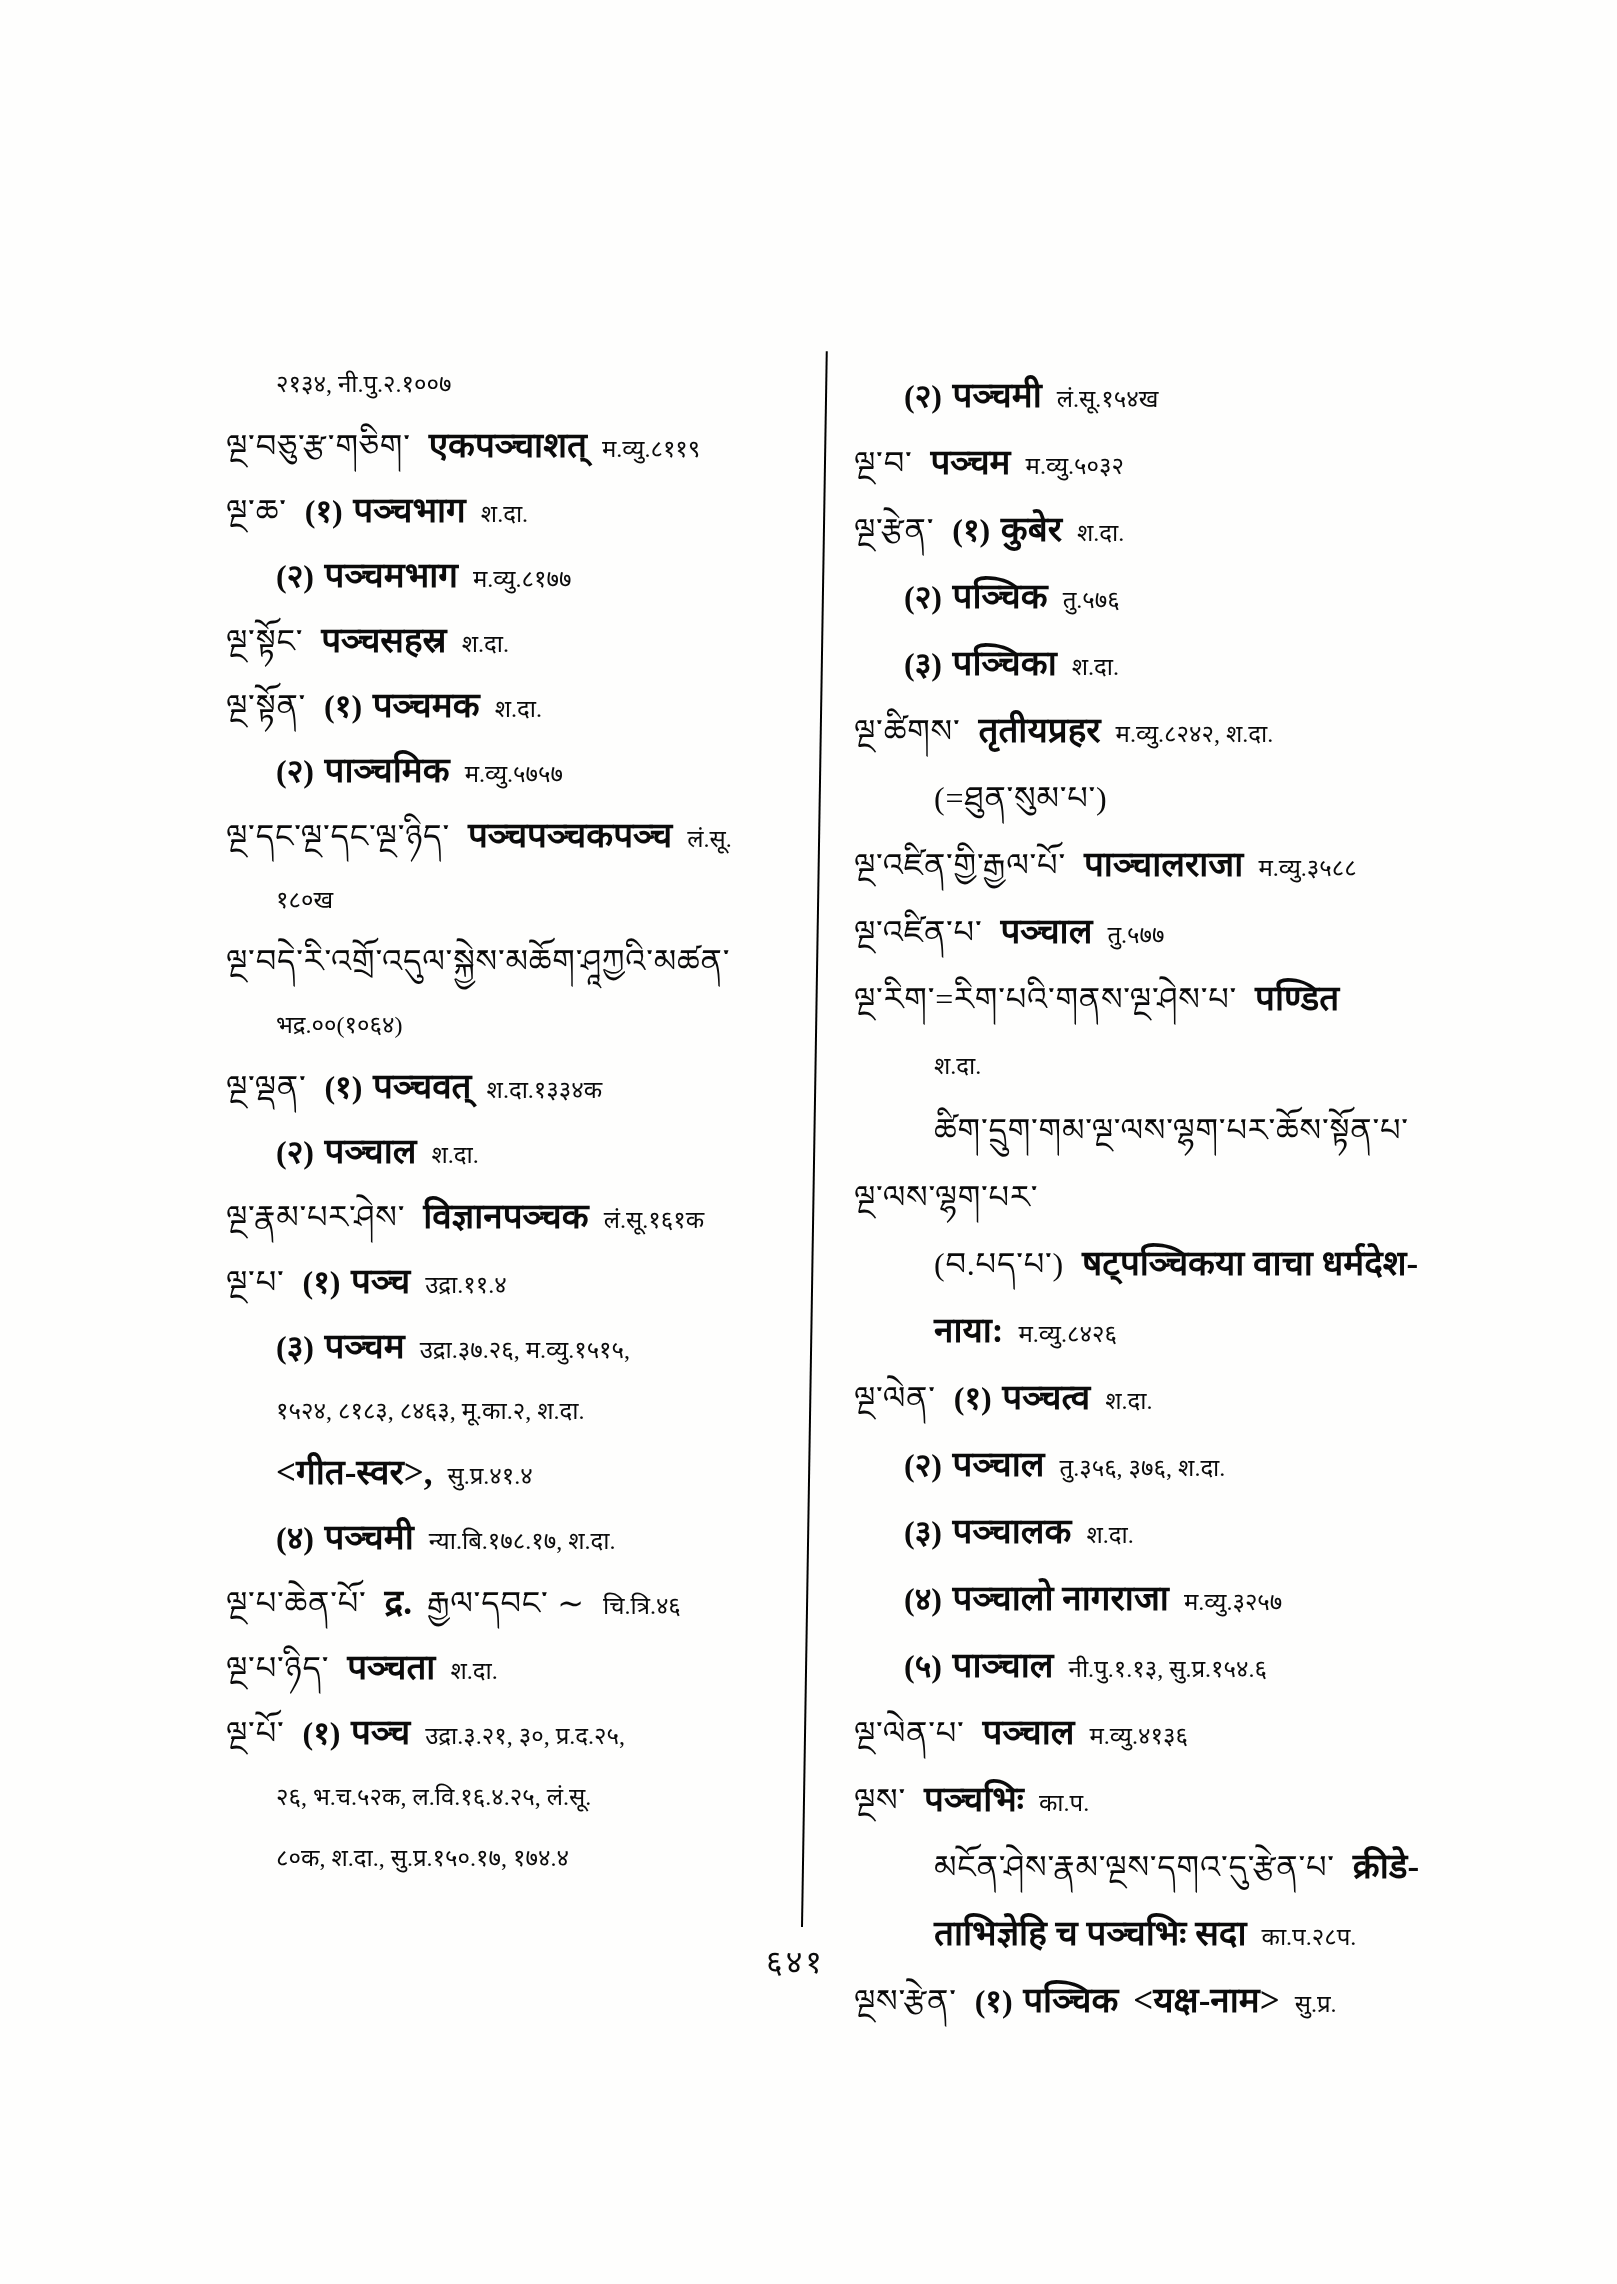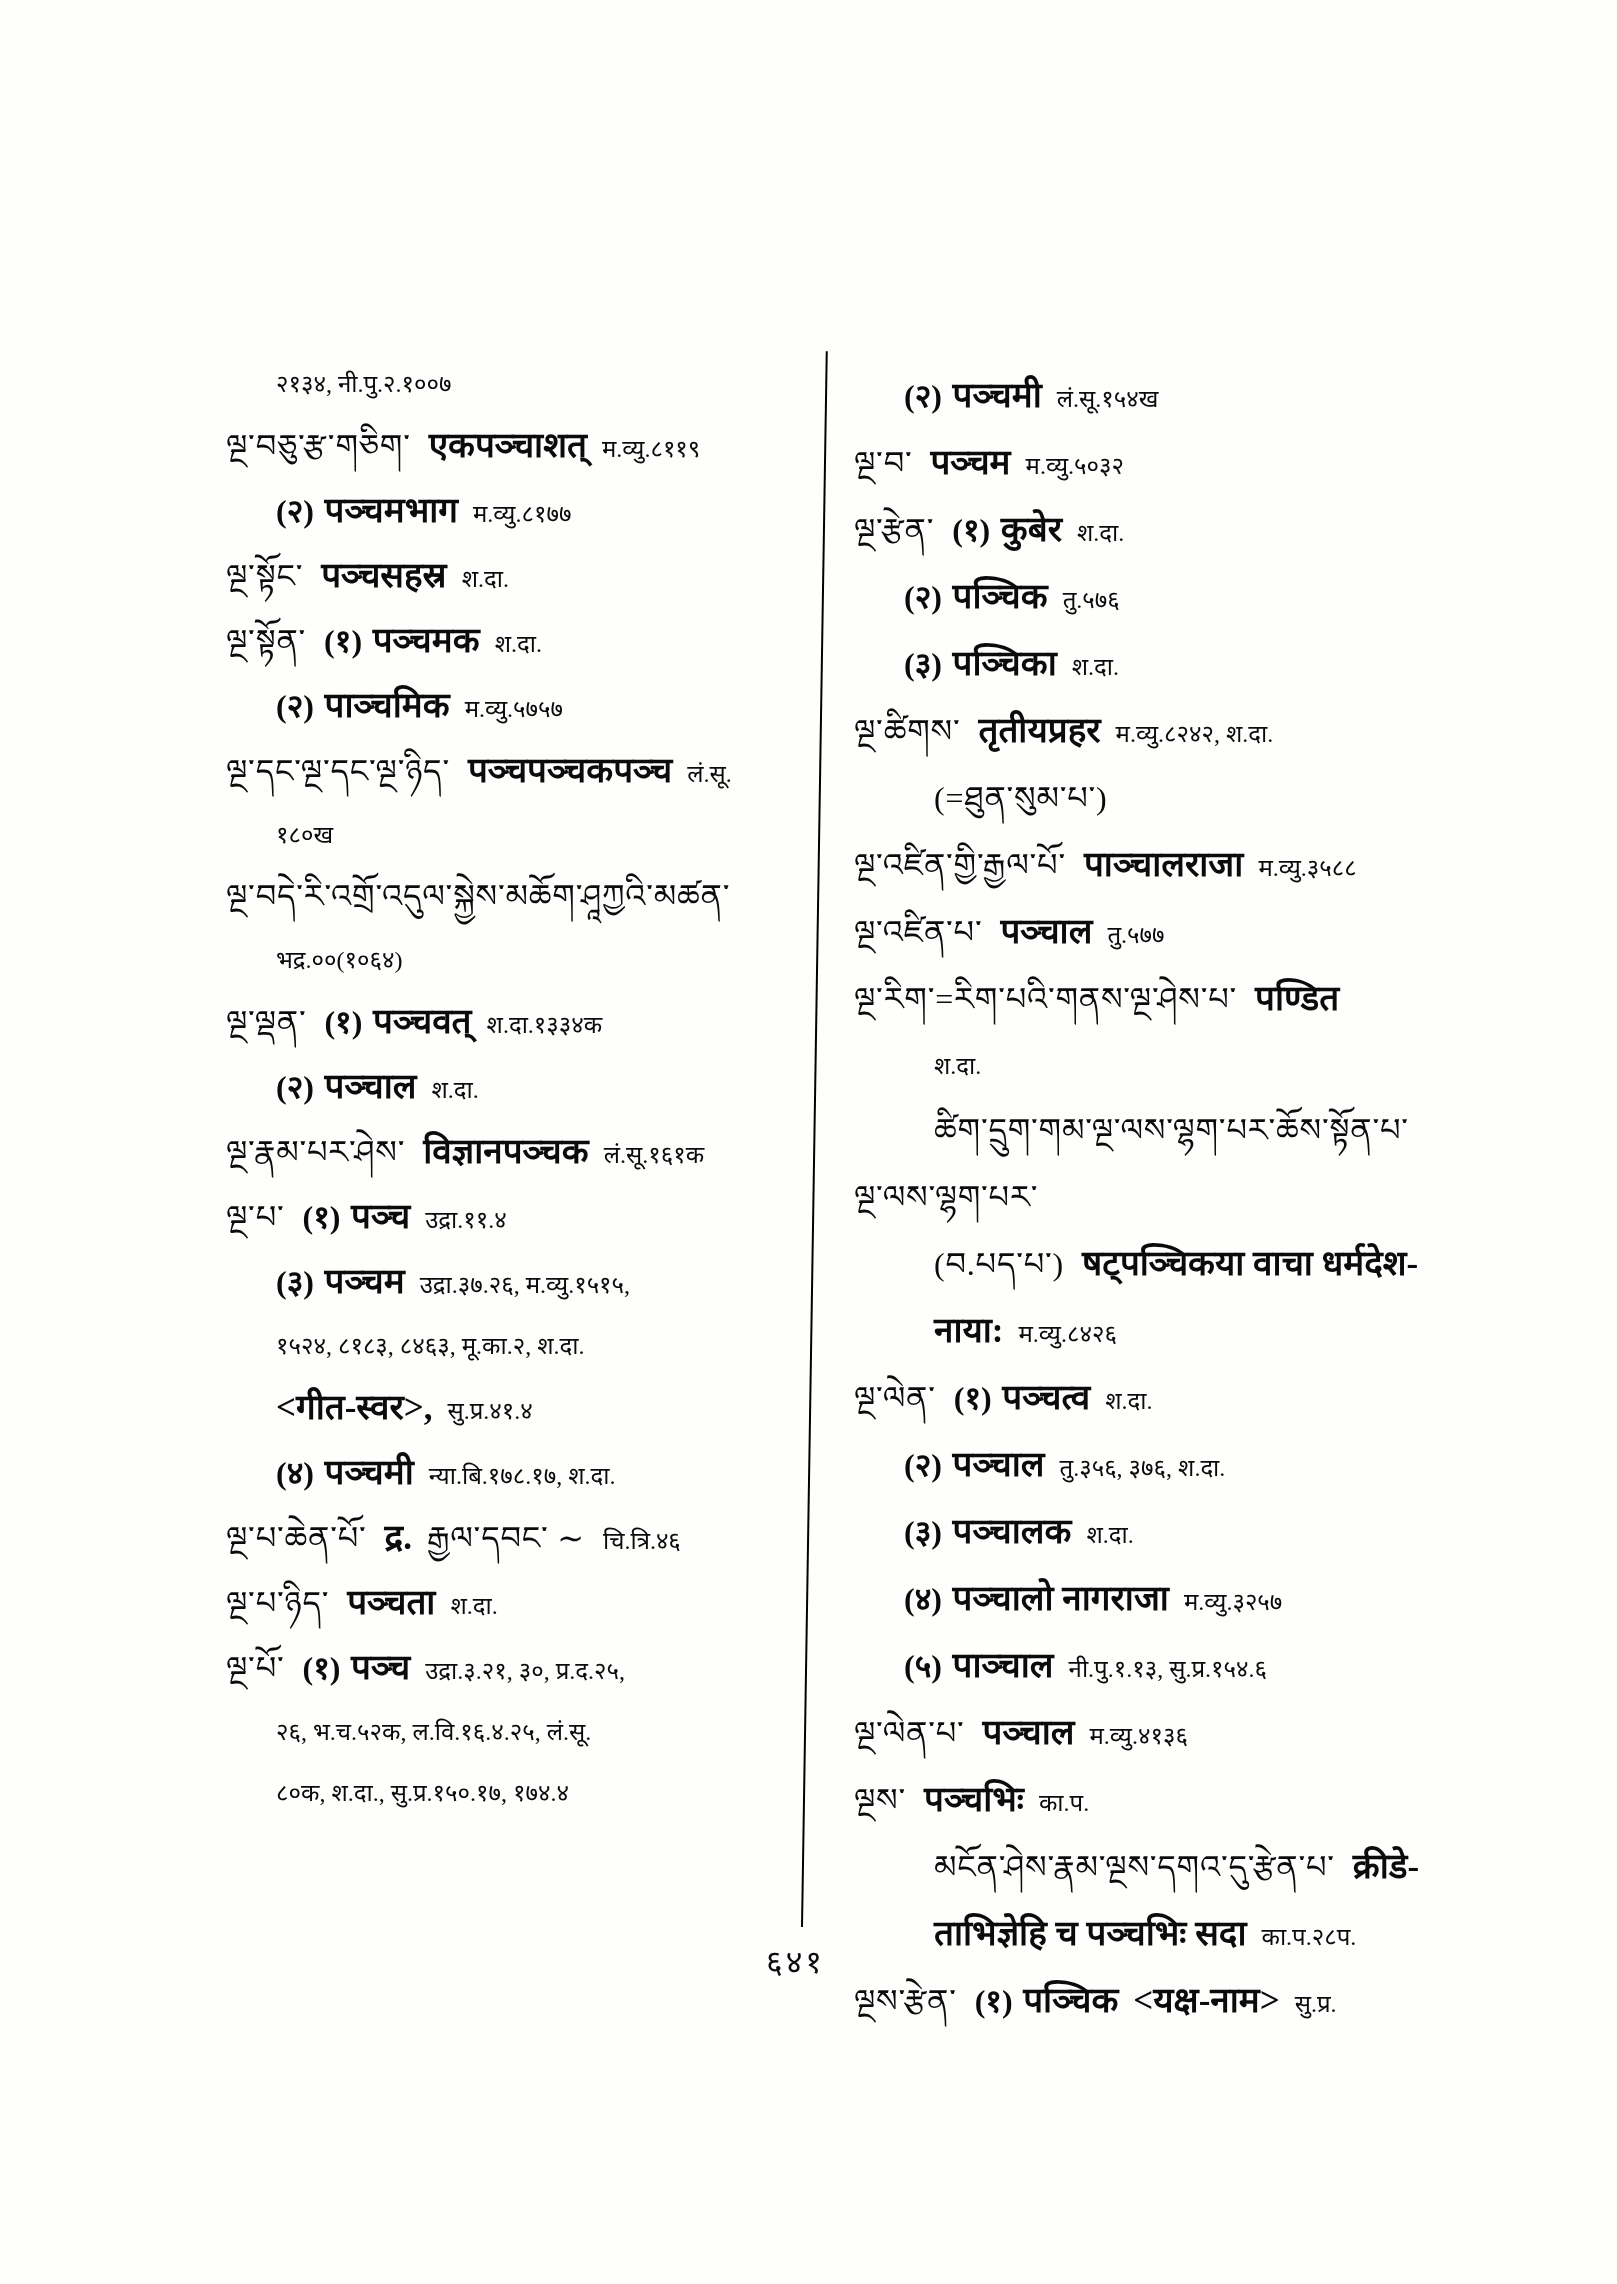--- a/index.html
+++ b/index.html
@@ -37,20 +37,21 @@
     font-size:32px;letter-spacing:3px;
   }
 </style>
 </head>
 <body>
 
 <div class="page">
   <div class="column col-left">
       <div class="line ind1"><span class="p-ref">२१३४, नी.पु.२.१००७</span></div>
       <div class="line ind0"><span class="p-tib">ལྔ་བཅུ་རྩ་གཅིག་</span><span class="p-dev">एकपञ्चाशत्</span><span class="p-ref">म.व्यु.८११९</span></div>
+      <div class="line ind0"><span class="p-tib">ལྔ་ཆ་</span><span class="p-num">(१)</span><span class="p-dev">पञ्चभाग</span><span class="p-ref">श.दा.</span></div>
       <div class="line ind1"><span class="p-num">(२)</span><span class="p-dev">पञ्चमभाग</span><span class="p-ref">म.व्यु.८१७७</span></div>
       <div class="line ind0"><span class="p-tib">ལྔ་སྟོང་</span><span class="p-dev">पञ्चसहस्र</span><span class="p-ref">श.दा.</span></div>
       <div class="line ind0"><span class="p-tib">ལྔ་སྟོན་</span><span class="p-num">(१)</span><span class="p-dev">पञ्चमक</span><span class="p-ref">श.दा.</span></div>
       <div class="line ind1"><span class="p-num">(२)</span><span class="p-dev">पाञ्चमिक</span><span class="p-ref">म.व्यु.५७५७</span></div>
       <div class="line ind0"><span class="p-tib">ལྔ་དང་ལྔ་དང་ལྔ་ཉིད་</span><span class="p-dev">पञ्चपञ्चकपञ्च</span><span class="p-ref">लं.सू.</span></div>
       <div class="line ind1"><span class="p-ref">१८०ख</span></div>
       <div class="line ind0"><span class="p-tib">ལྔ་བདེ་རི་འགྲོ་འདུལ་སྐྱེས་མཆོག་ཤཱཀྱའི་མཚན་</span></div>
       <div class="line ind1"><span class="p-ref">भद्र.००(१०६४)</span></div>
       <div class="line ind0"><span class="p-tib">ལྔ་ལྡན་</span><span class="p-num">(१)</span><span class="p-dev">पञ्चवत्</span><span class="p-ref">श.दा.१३३४क</span></div>
       <div class="line ind1"><span class="p-num">(२)</span><span class="p-dev">पञ्चाल</span><span class="p-ref">श.दा.</span></div>

